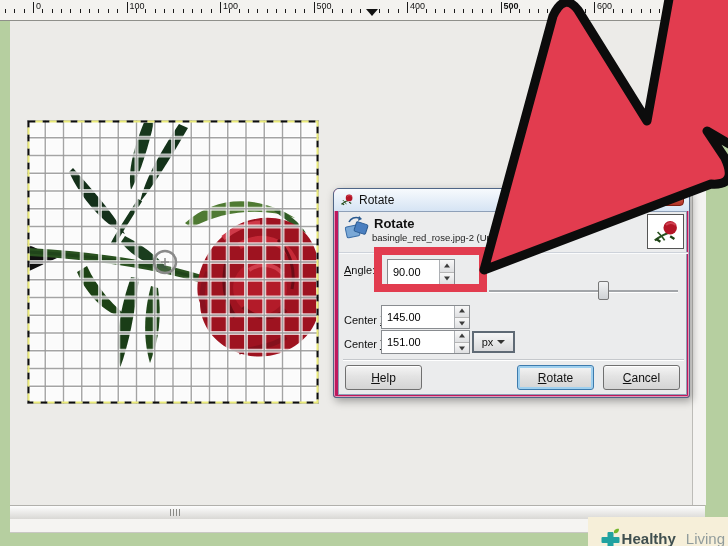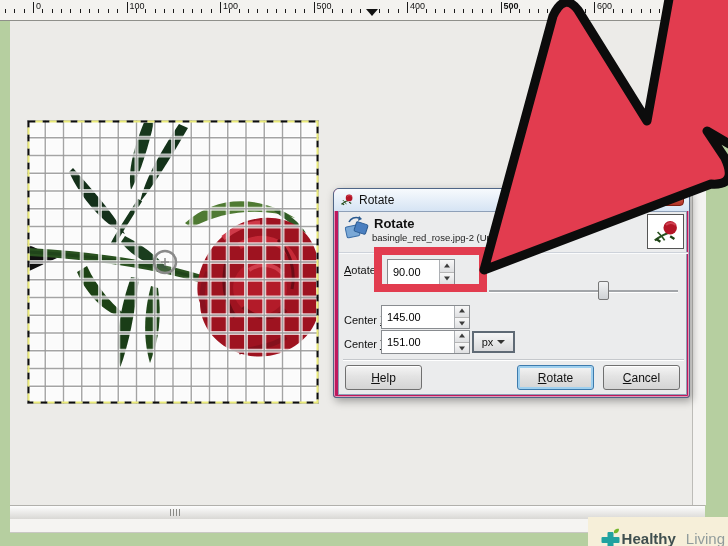--- a/index.html
+++ b/index.html
@@ -349,21 +349,21 @@
     <div class="hd-title">Rotate</div>
     <div class="hd-sub">basingle_red_rose.jpg-2 (Unt</div>
     <div class="thumb">
       <svg width="30" height="28" viewBox="0 0 20 20">
           <use href="#minirose"></use>
         </svg>
     </div>
     <div class="sep1"></div>
 
     <div class="flabel" style="left:5px;top:52px">
-      <span class="mn">A</span><span>otate:</span>
+      <span class="mn">A</span><span>ngle:</span>
     </div>
     <div class="spin" style="left:48px;top:47px;width:68px;height:26px">
       <input value="90.00" style="">
       <div class="spinner">
         <div class="spinbtn up">
             <i></i>
           </div>
         <div class="spinbtn down">
             <i></i>
           </div>

